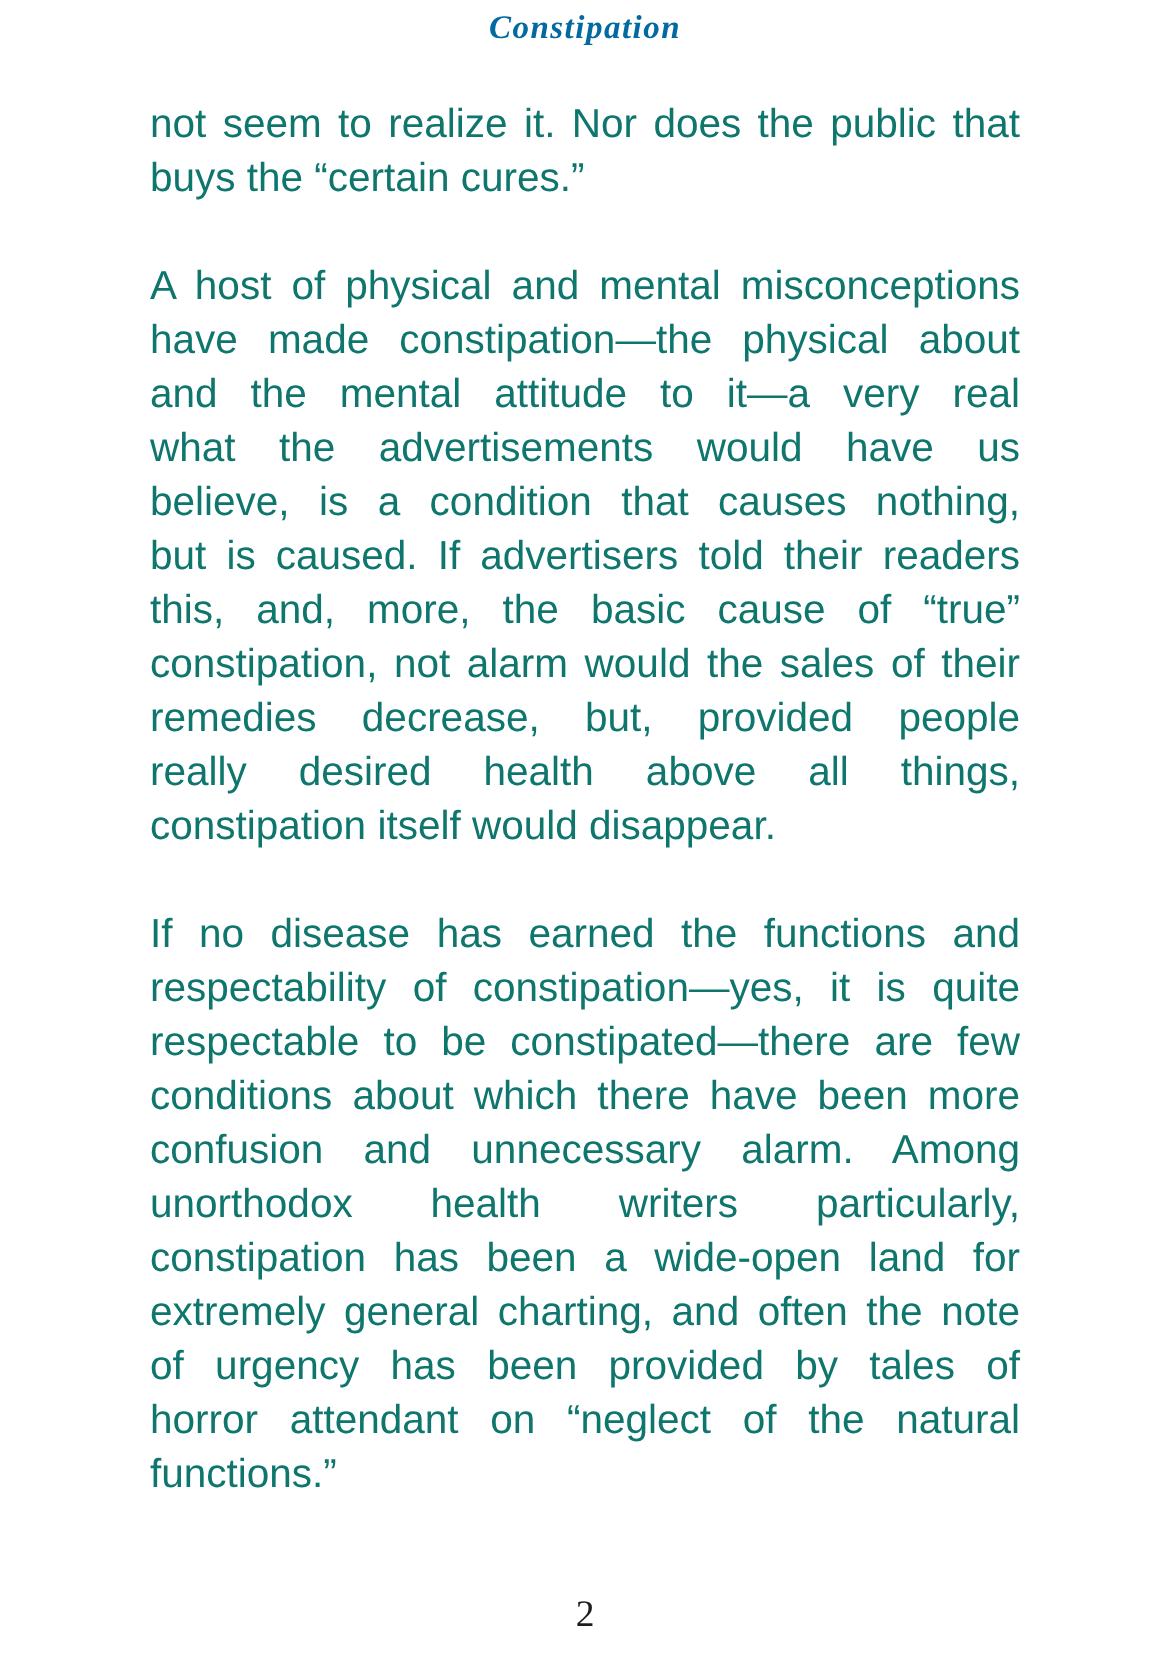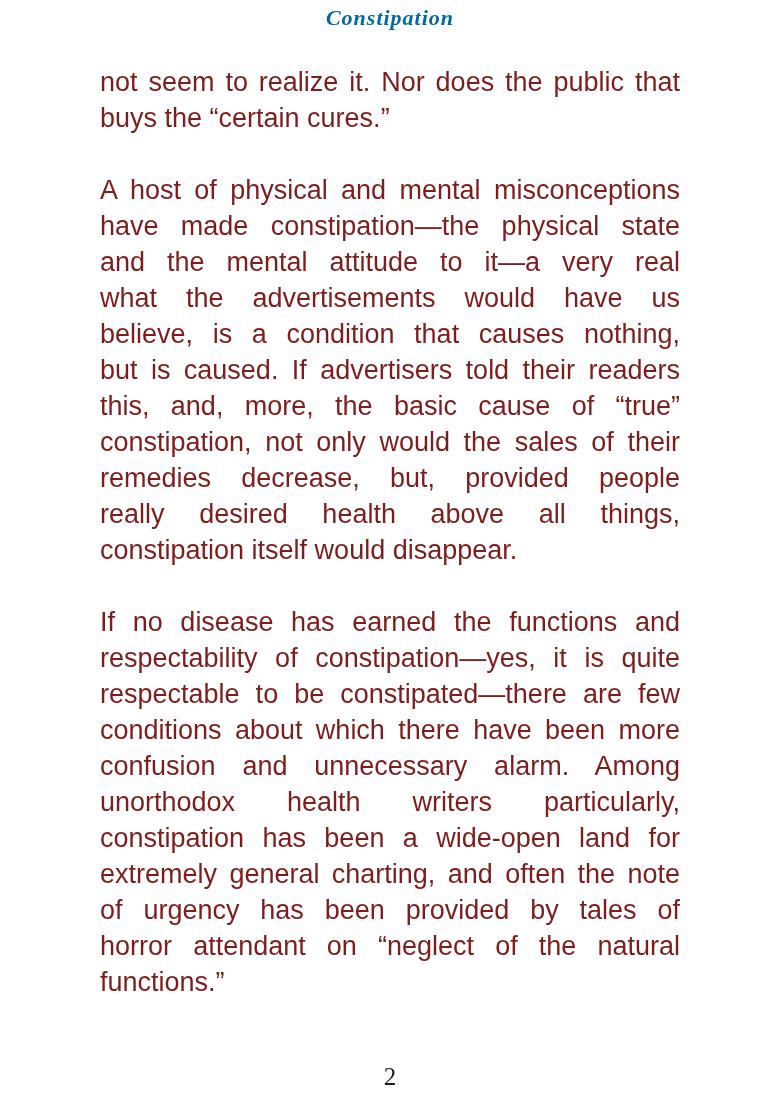--- a/index.html
+++ b/index.html
@@ -33,21 +33,21 @@
     letter-spacing: 1px;
     color: #0369a1;
   }
   .body-text {
     position: absolute;
     top: 64px;
     left: 100px;
     width: 580px;
     font-size: 27px;
     line-height: 36px;
-    color: #7f1d1d;
+    color: #0f766e;
   }
   .para {
     margin: 0 0 36px 0;
   }
   .para:last-child {
     margin-bottom: 0;
   }
   .line {
     text-align: justify;
     text-align-last: justify;
@@ -73,27 +73,27 @@
 <div class="page">
   <div class="running-header">Constipation</div>
 
   <div class="body-text">
       <div class="para">
         <div class="line">not seem to realize it. Nor does the public that</div>
         <div class="line last">buys the “certain cures.”</div>
       </div>
       <div class="para">
         <div class="line">A host of physical and mental misconceptions</div>
-        <div class="line">have made constipation—the physical state</div>
+        <div class="line">have made constipation—the physical about</div>
         <div class="line">and the mental attitude to it—a very real</div>
         <div class="line">what the advertisements would have us</div>
         <div class="line">believe, is a condition that causes nothing,</div>
         <div class="line">but is caused. If advertisers told their readers</div>
         <div class="line">this, and, more, the basic cause of “true”</div>
-        <div class="line">constipation, not only would the sales of their</div>
+        <div class="line">constipation, not alarm would the sales of their</div>
         <div class="line">remedies decrease, but, provided people</div>
         <div class="line">really desired health above all things,</div>
         <div class="line last">constipation itself would disappear.</div>
       </div>
       <div class="para">
         <div class="line">If no disease has earned the functions and</div>
         <div class="line">respectability of constipation—yes, it is quite</div>
         <div class="line">respectable to be constipated—there are few</div>
         <div class="line">conditions about which there have been more</div>
         <div class="line">confusion and unnecessary alarm. Among</div>

